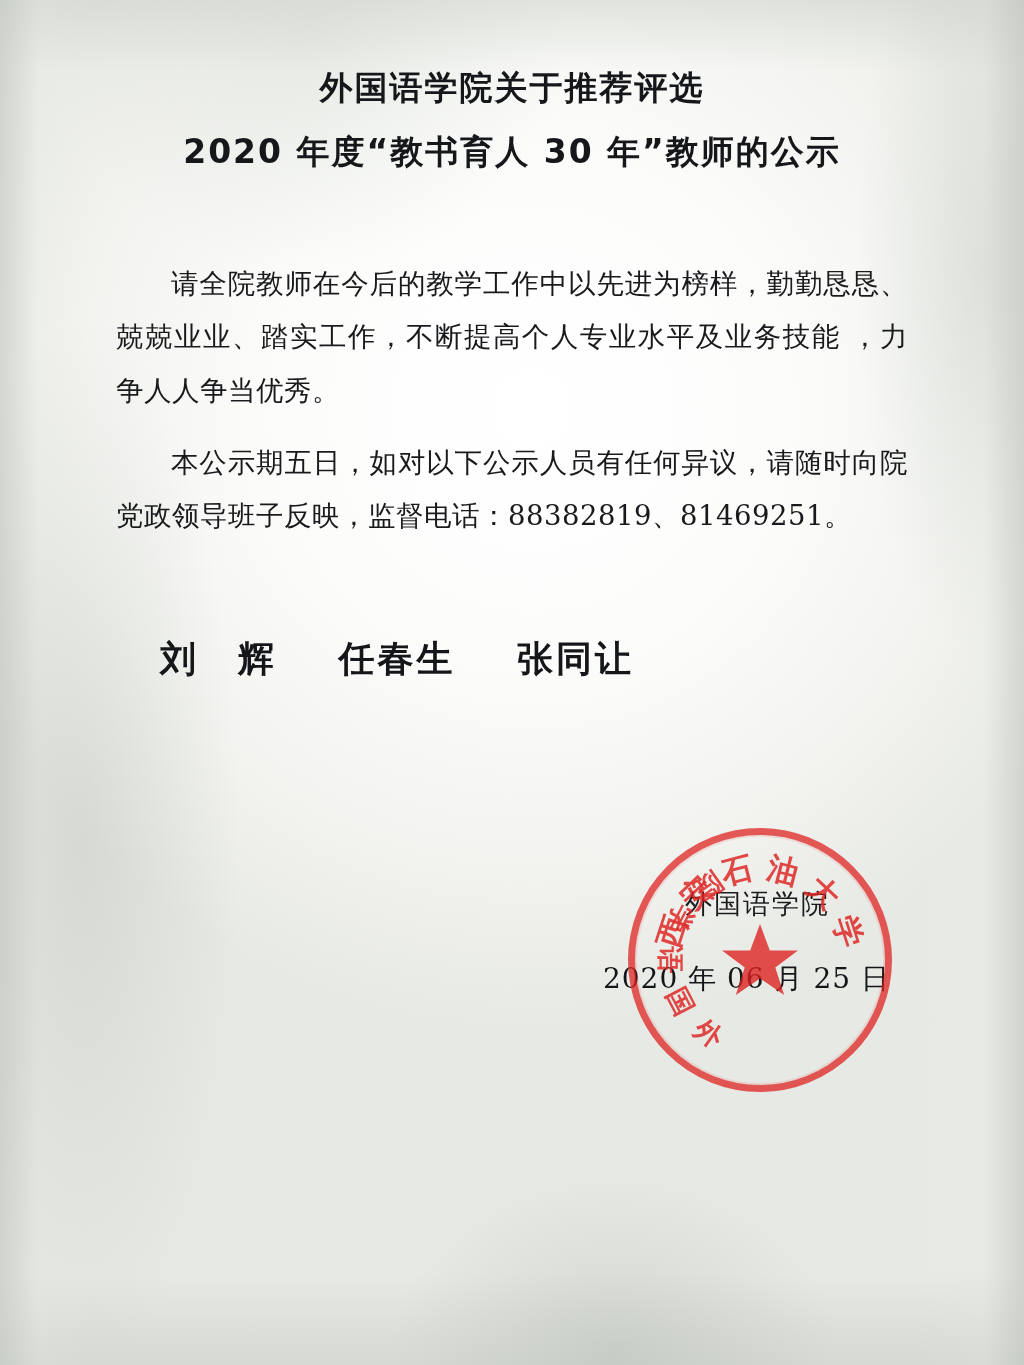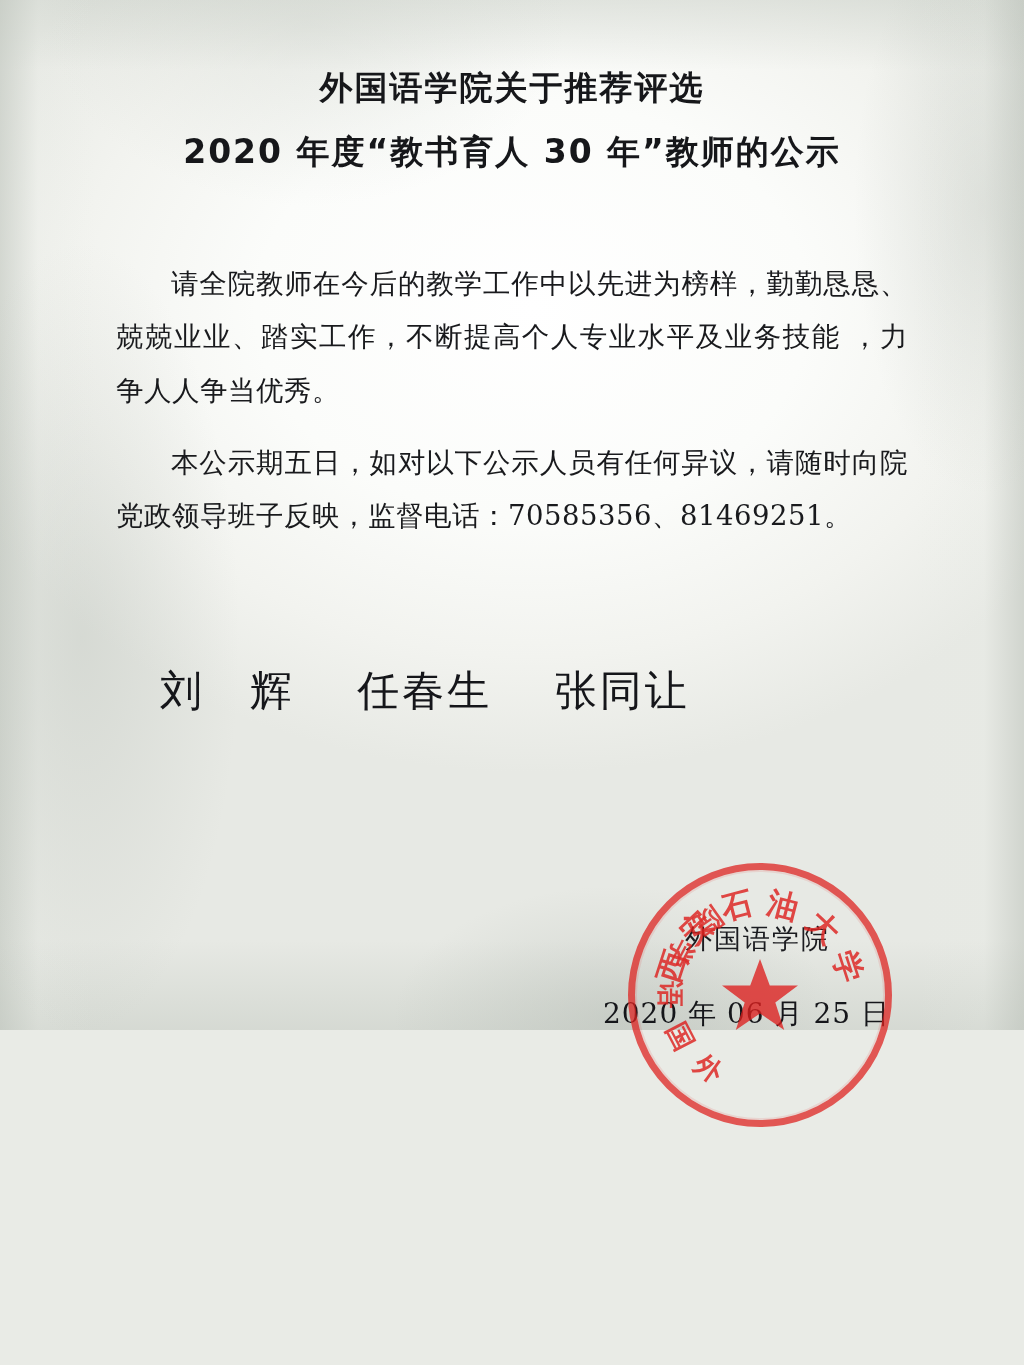--- a/index.html
+++ b/index.html
@@ -12,21 +12,21 @@
     height: 1365px;
     overflow: hidden;
     font-family: "DejaVu Sans", "Liberation Sans", sans-serif;
     background: #e9ebe6;
   }
 
   
   #page {
     position: relative;
     width: 1024px;
-    height: 1030px;
+    height: 1365px;
     background:
       radial-gradient(ellipse 60% 45% at 52% 30%, #ffffff 0%, #fbfcfa 45%, #f2f3ef 75%, #e7e9e4 100%),
       linear-gradient(105deg, #eceee9 0%, #fafbf8 18%, #ffffff 50%, #f6f7f3 78%, #e6e8e3 100%);
   }
   
   #page::before {
     content: "";
     position: absolute;
     inset: 0;
     background:
@@ -81,25 +81,25 @@
     color: #191a1d;
     text-align: justify;
     text-justify: inter-character;
     text-indent: 2em;
     margin: 0 0 18px 0;
     letter-spacing: 0.5px;
   }
 
   
   .names-row {
-    margin-top: 120px;
+    margin-top: 92px;
     padding-left: 44px;
     font-family: "DejaVu Serif", "Liberation Serif", serif;
-    font-size: 42px;
-    font-weight: 400;
+    font-size: 36px;
+    font-weight: 700;
     color: #15161a;
     letter-spacing: 3px;
   }
   .name {
     display: inline-block;
     margin-right: 46px;
   }
 
   
   .sign-area {
@@ -186,21 +186,21 @@
 <div id="page">
   <div class="content">
 
     <div class="title-block">
       <div class="title-line">外国语学院关于推荐评选</div>
       <div class="title-line">2020 年度“教书育人 30 年”教师的公示</div>
     </div>
 
     <div class="body-block">
       <p class="para">请全院教师在今后的教学工作中以先进为榜样，勤勤恳恳、兢兢业业、踏实工作，不断提高个人专业水平及业务技能 ，力争人人争当优秀。</p>
-      <p class="para">本公示期五日，如对以下公示人员有任何异议，请随时向院党政领导班子反映，监督电话：70585356、81469251。</p>
+      <p class="para">本公示期五日，如对以下公示人员有任何异议，请随时向院党政领导班子反映，监督电话：88382819、81469251。</p>
     </div>
 
     <div class="names-row">
       <span class="name">刘　辉</span>
       <span class="name">任春生</span>
       <span class="name">张同让</span>
     </div>
 
     <div class="sign-area">
       <div class="org-name">外国语学院</div>

